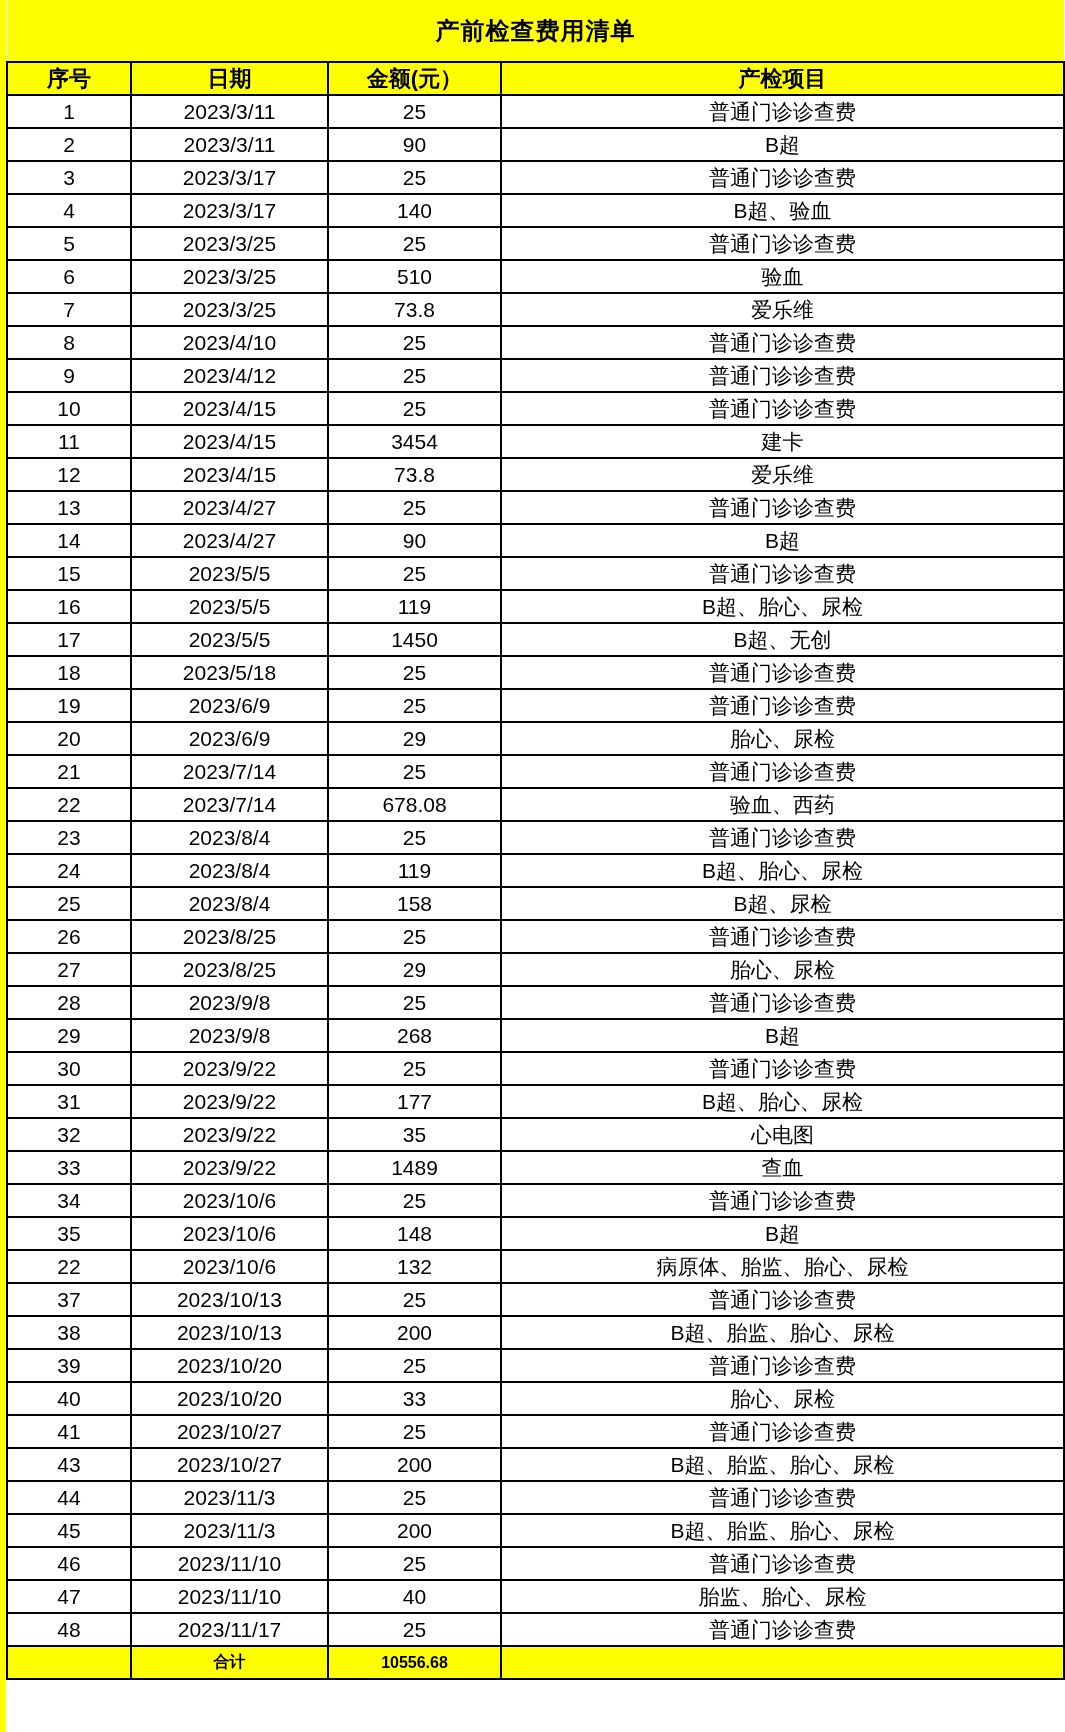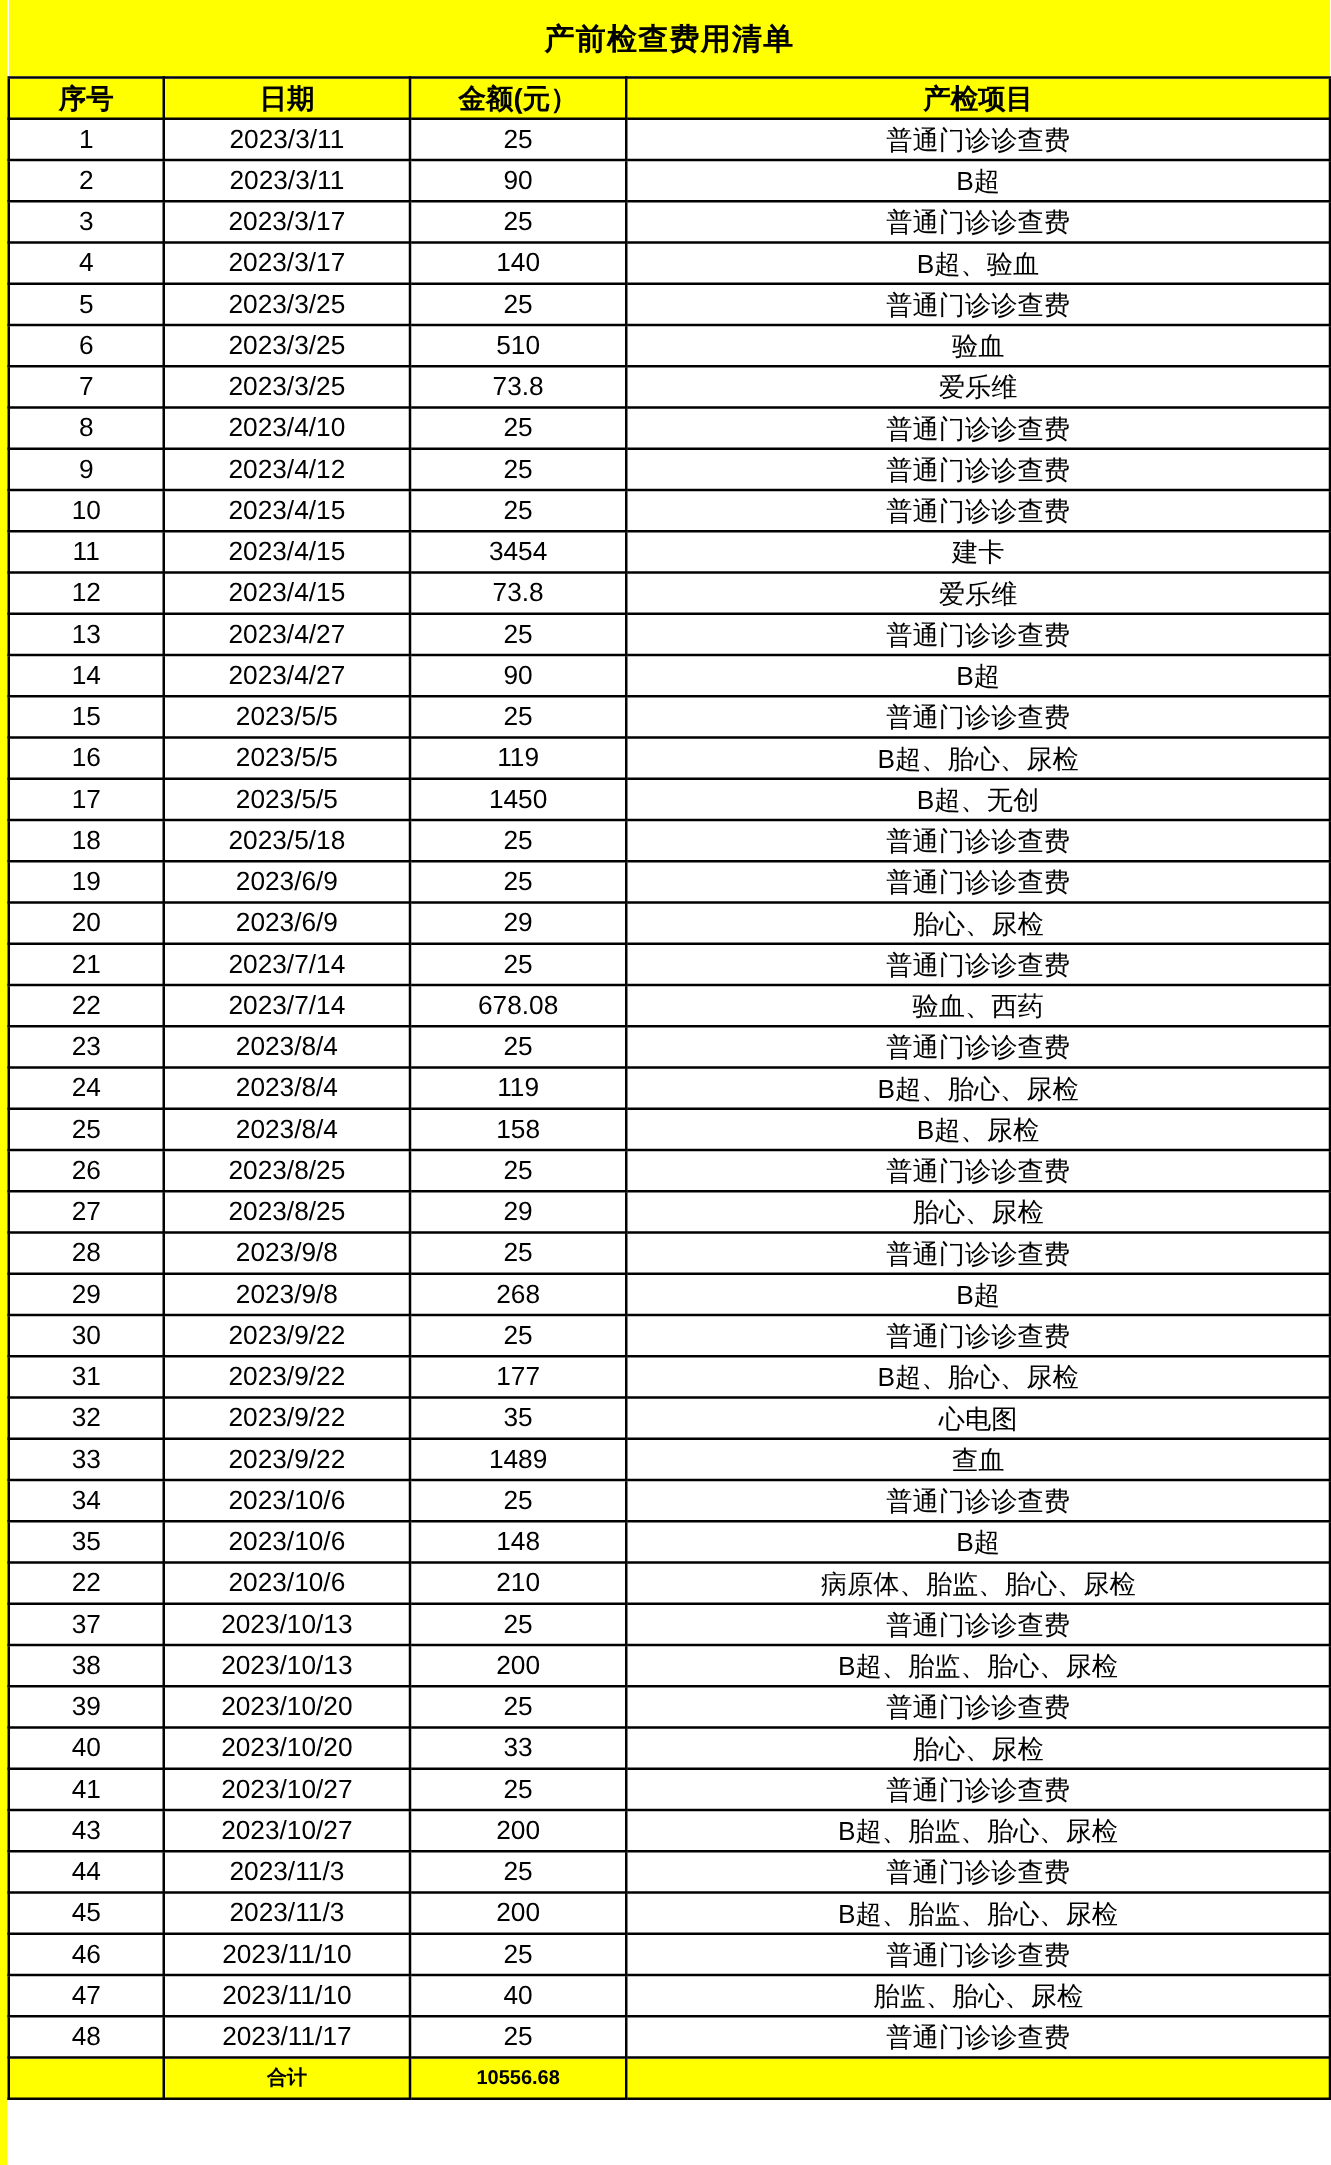--- a/index.html
+++ b/index.html
@@ -343,21 +343,21 @@
   <tr class="data-row">
     <td>35</td>
     <td>2023/10/6</td>
     <td>148</td>
     <td>B超</td>
   </tr>
 
   <tr class="data-row">
     <td>22</td>
     <td>2023/10/6</td>
-    <td>210</td>
+    <td>132</td>
     <td>病原体、胎监、胎心、尿检</td>
   </tr>
 
   <tr class="data-row">
     <td>37</td>
     <td>2023/10/13</td>
     <td>25</td>
     <td>普通门诊诊查费</td>
   </tr>
 

